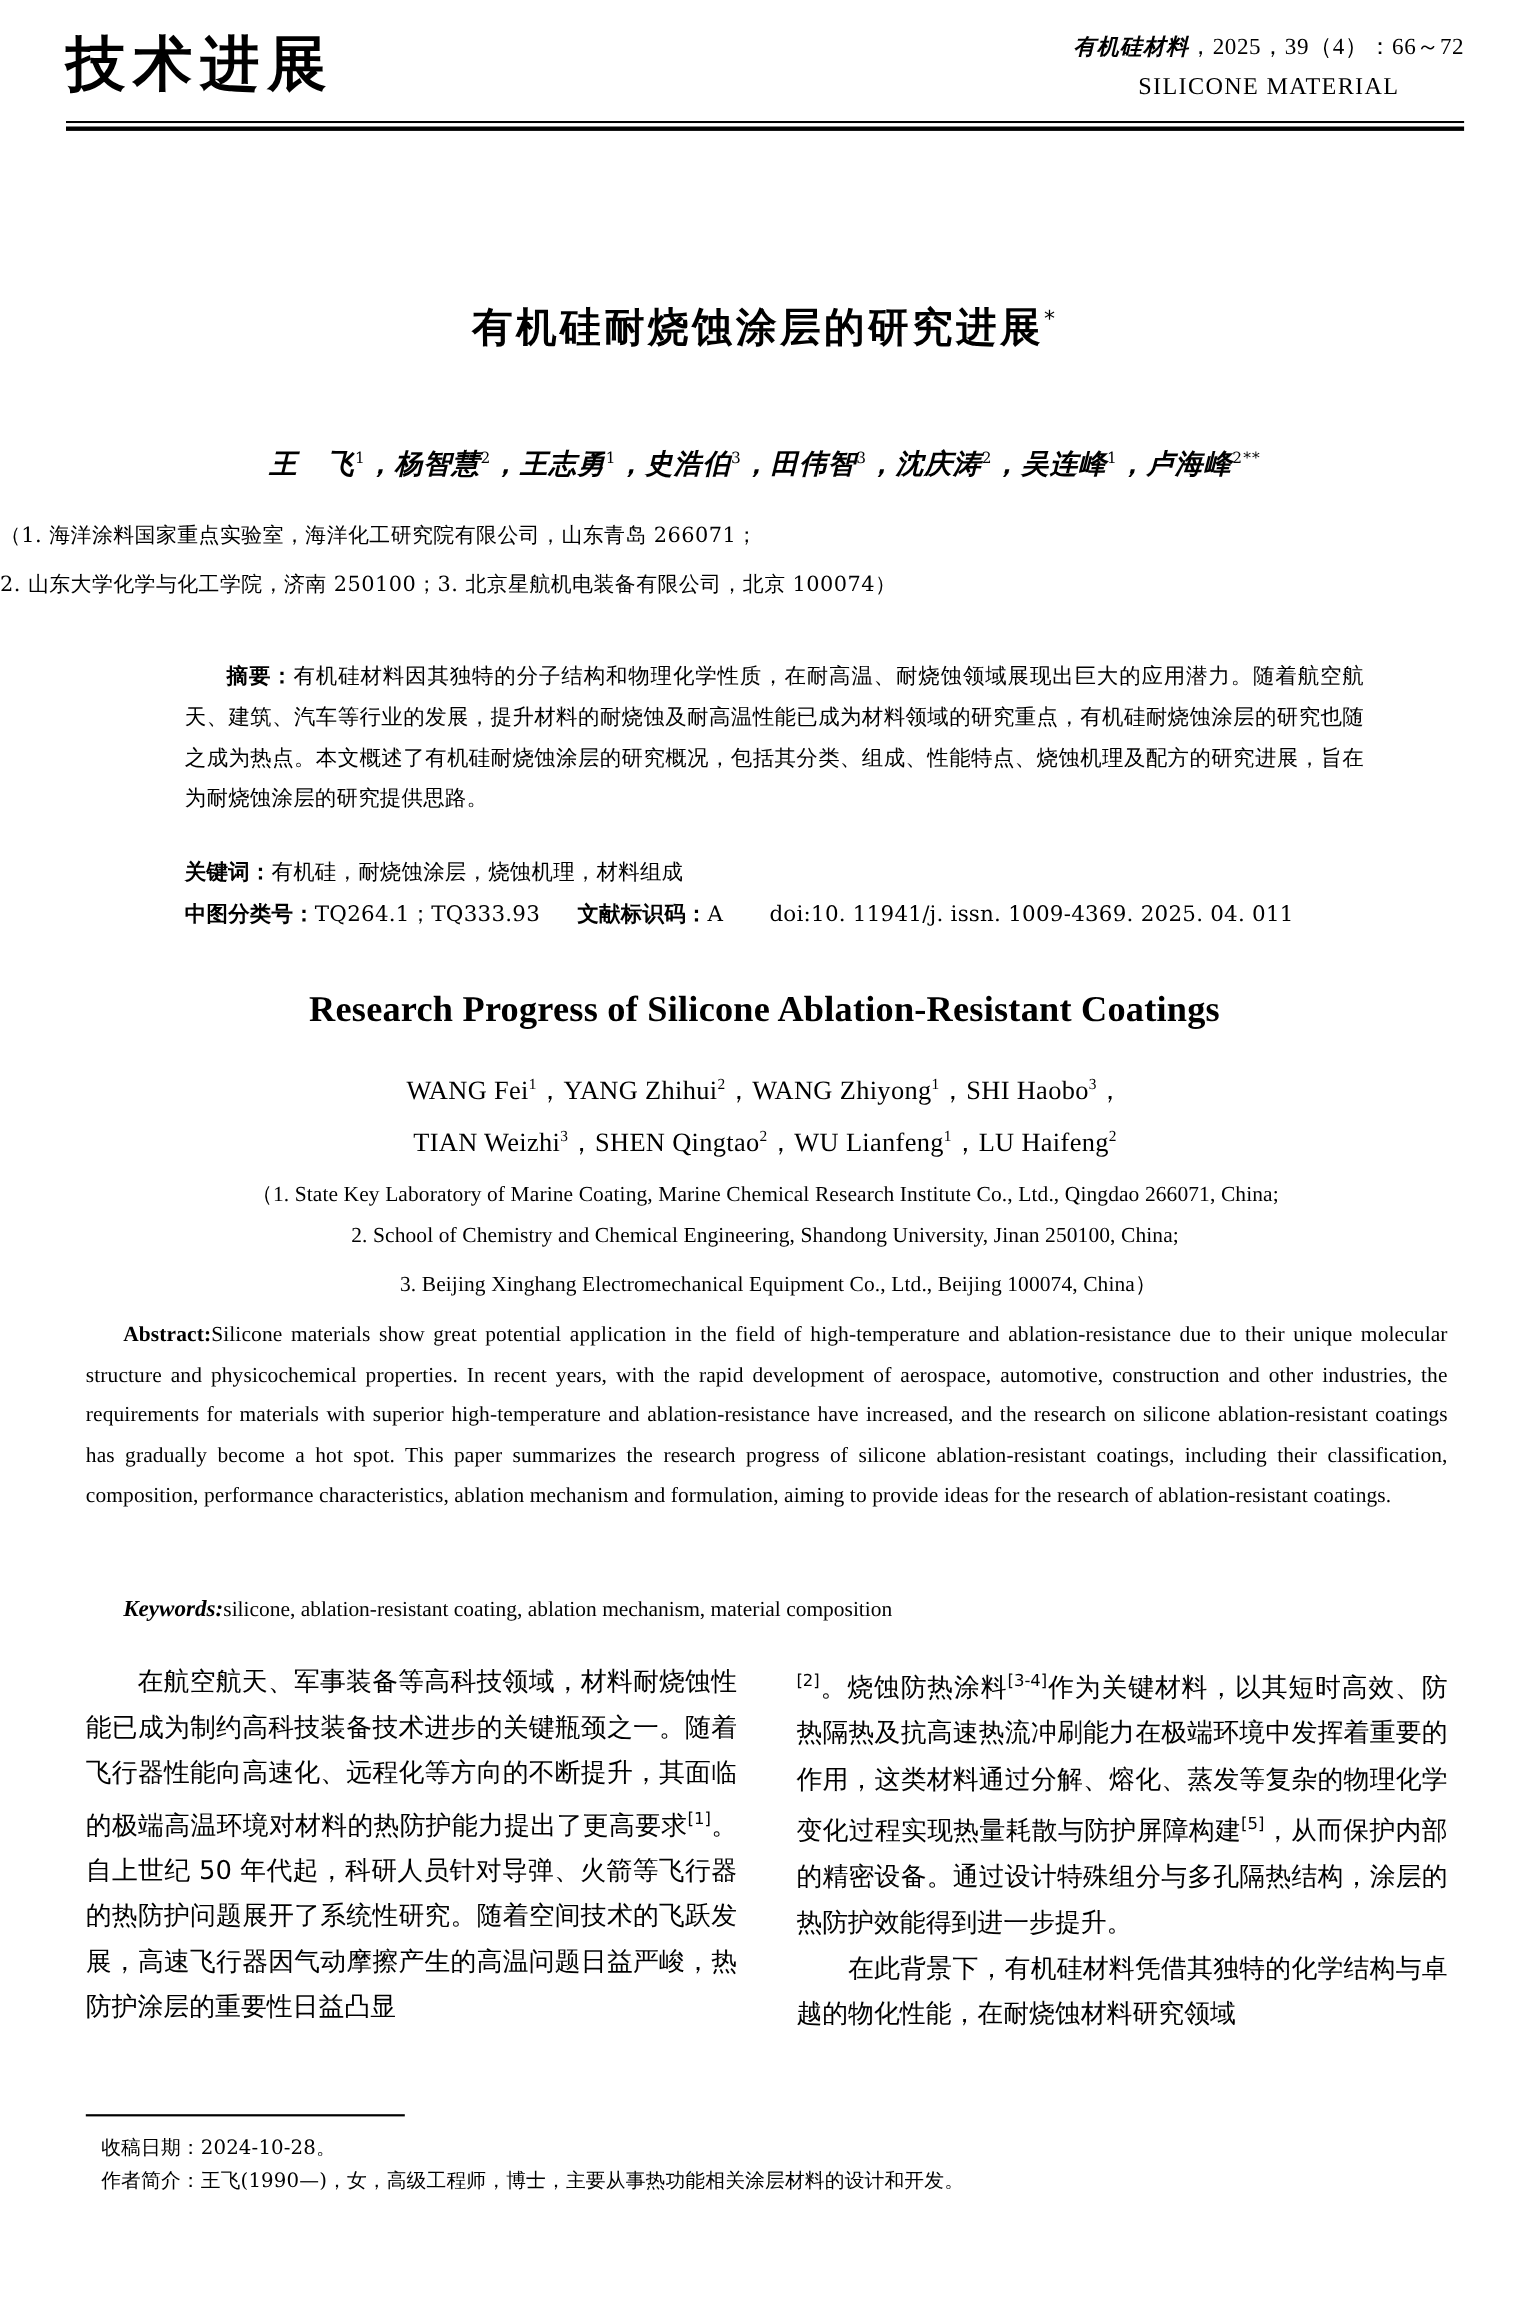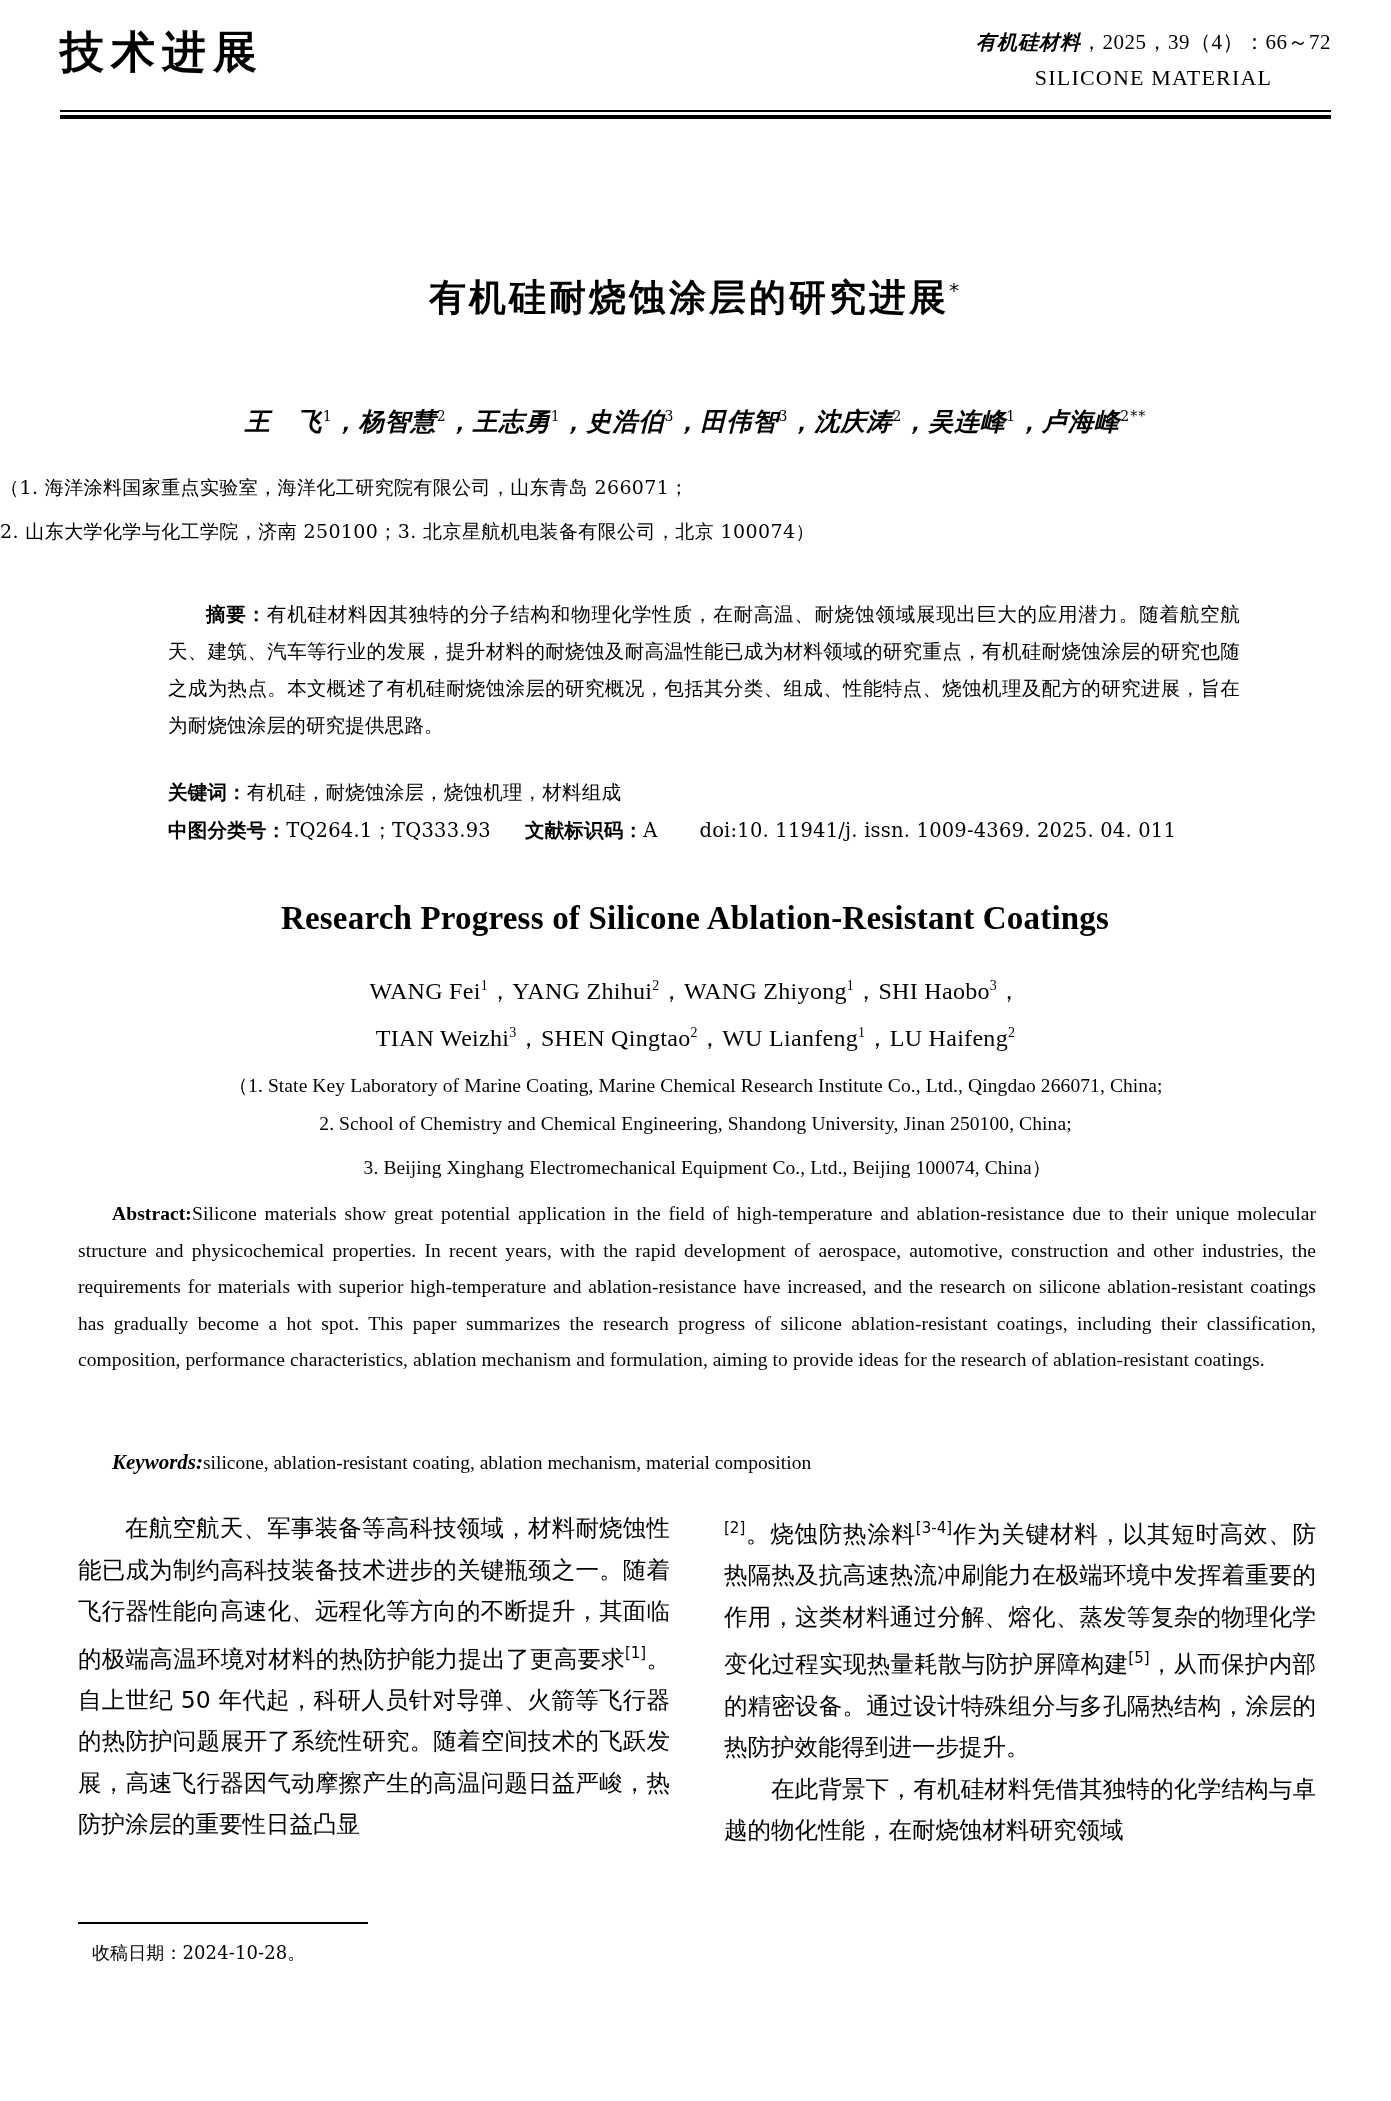--- a/index.html
+++ b/index.html
@@ -29,21 +29,21 @@
     left: 60px;
     top: 16px;
     width: 1271px;
     height: 92px;
   }
   .journal-section {
     position: absolute;
     left: 0;
     top: 14px;
     font-family: "DejaVu Serif", "Liberation Serif", serif;
-    font-size: 44px;
+    font-size: 54px;
     font-weight: bold;
     letter-spacing: 7px;
     line-height: 1;
     color: #000;
   }
   .header-right {
     position: absolute;
     right: 0;
     top: 12px;
     text-align: center;
@@ -343,15 +343,16 @@
     </div>
     <div class="col right">
       <p class="noind"><sup>[2]</sup><span>。烧蚀防热涂料</span><sup>[3-4]</sup><span>作为关键材料，以其短时高效、防热隔热及抗高速热流冲刷能力在极端环境中发挥着重要的作用，这类材料通过分解、熔化、蒸发等复杂的物理化学变化过程实现热量耗散与防护屏障构建</span><sup>[5]</sup><span>，从而保护内部的精密设备。通过设计特殊组分与多孔隔热结构，涂层的热防护效能得到进一步提升。</span></p>
       <p><span>在此背景下，有机硅材料凭借其独特的化学结构与卓越的物化性能，在耐烧蚀材料研究领域</span></p>
     </div>
   </div>
 
   <div class="fn-rule"></div>
   <div class="footnotes">
     <div>收稿日期：2024-10-28。</div>
+    <div>作者简介：王飞(1990—)，女，高级工程师，博士，主要从事热功能相关涂层材料的设计和开发。</div>
   </div>
 
 </div>
 
 </body></html>

